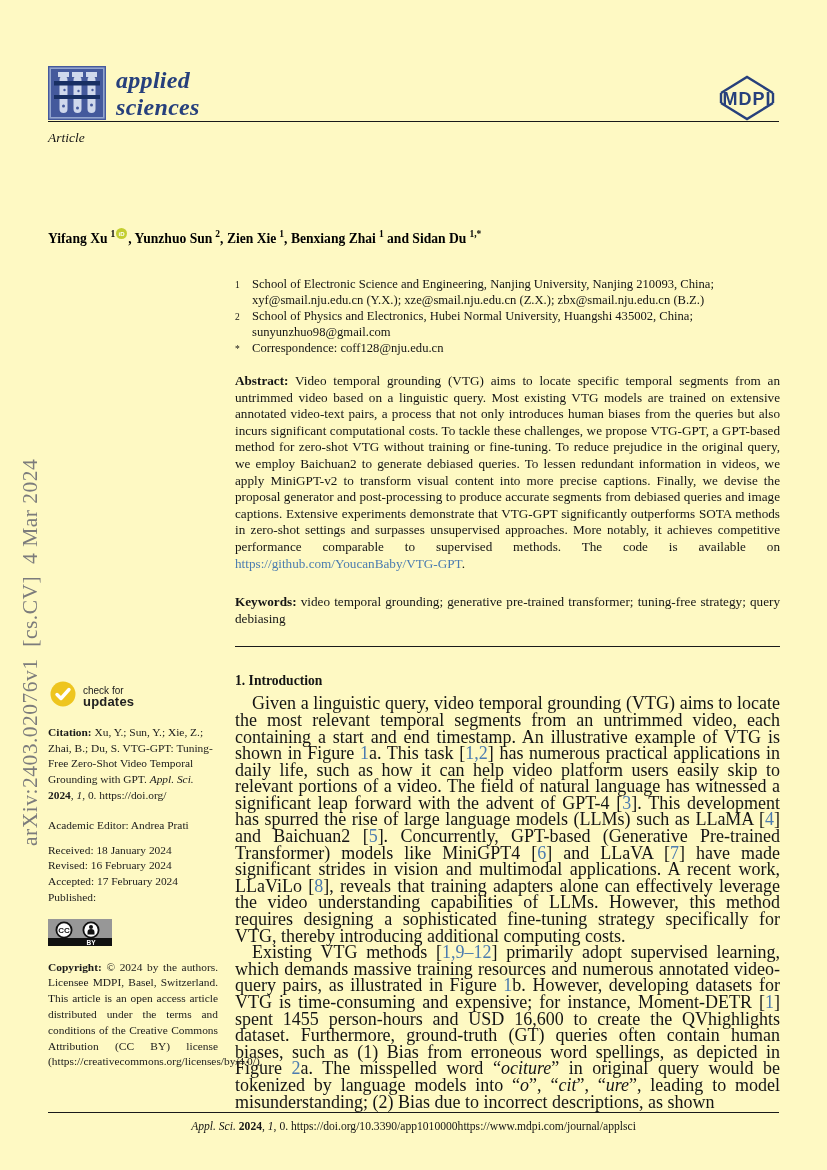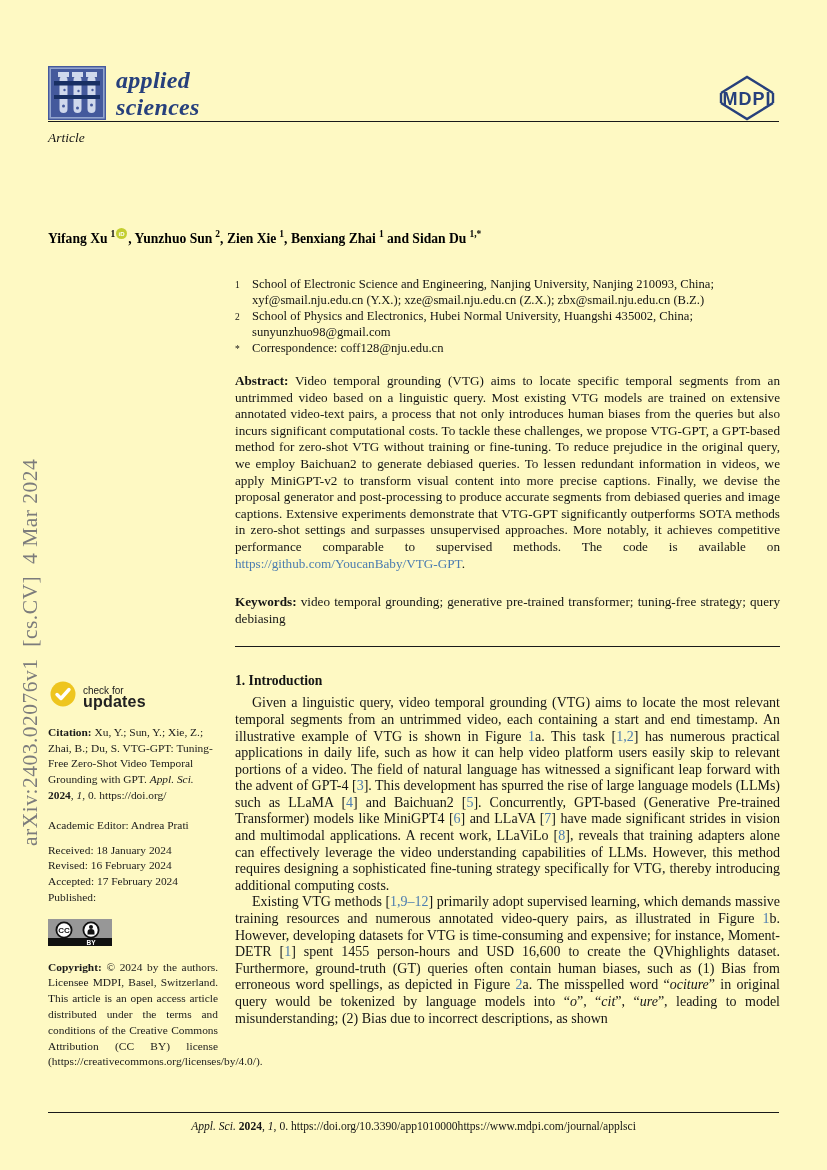--- a/index.html
+++ b/index.html
@@ -20,30 +20,30 @@
   
   .main-col{position:absolute;left:235px;top:276px;width:545px;}
   .affil{font-size:12.6px;line-height:16px;}
   .affil-row{display:flex;}
   .affil-mark{flex:0 0 17px;font-size:9.5px;padding-top:1px;}
   .affil-text{flex:1;}
   .abstract{margin-top:16px;font-size:13.2px;line-height:16.6px;text-align:justify;}
   .keywords{margin-top:22px;font-size:13.2px;line-height:16.6px;text-align:justify;}
   .rule-mid{margin-top:19px;border-top:1.4px solid #1a1a1a;}
   .intro-head{margin-top:26px;font-size:13.6px;font-weight:bold;}
-  .para{margin-top:6px;font-size:14px;line-height:16.6px;text-align:justify;text-indent:17px;}
+  .para{margin-top:6px;font-size:18px;line-height:16.6px;text-align:justify;text-indent:17px;}
   .para.cont{margin-top:0;}
   .link,.ref{color:#4b7cb0;}
   .qi{font-style:italic;}
 
   
   .sidebar{position:absolute;left:48px;top:681px;width:170px;font-size:11.4px;line-height:15.8px;color:#1a1a1a;}
   .badge{display:flex;align-items:center;gap:7px;margin-left:2px;cursor:pointer;}
   .badge-text{font-family:"Liberation Sans",sans-serif;font-size:10px;line-height:11px;color:#222;}
-  .badge-text b{display:block;font-size:16px;letter-spacing:.2px;}
+  .badge-text b{display:block;font-size:13px;letter-spacing:.2px;}
   .citation{margin-top:13px;}
   .editor{margin-top:14px;}
   .dates{margin-top:9px;}
   .cc{margin-top:13px;}
   .copyright{margin-top:9px;text-align:justify;}
 
   
   .arxiv{position:absolute;left:18px;top:846px;width:510px;transform:rotate(-90deg);transform-origin:0 0;
          font-size:21.5px;color:#7c7c7c;white-space:pre;letter-spacing:.5px;}
 

